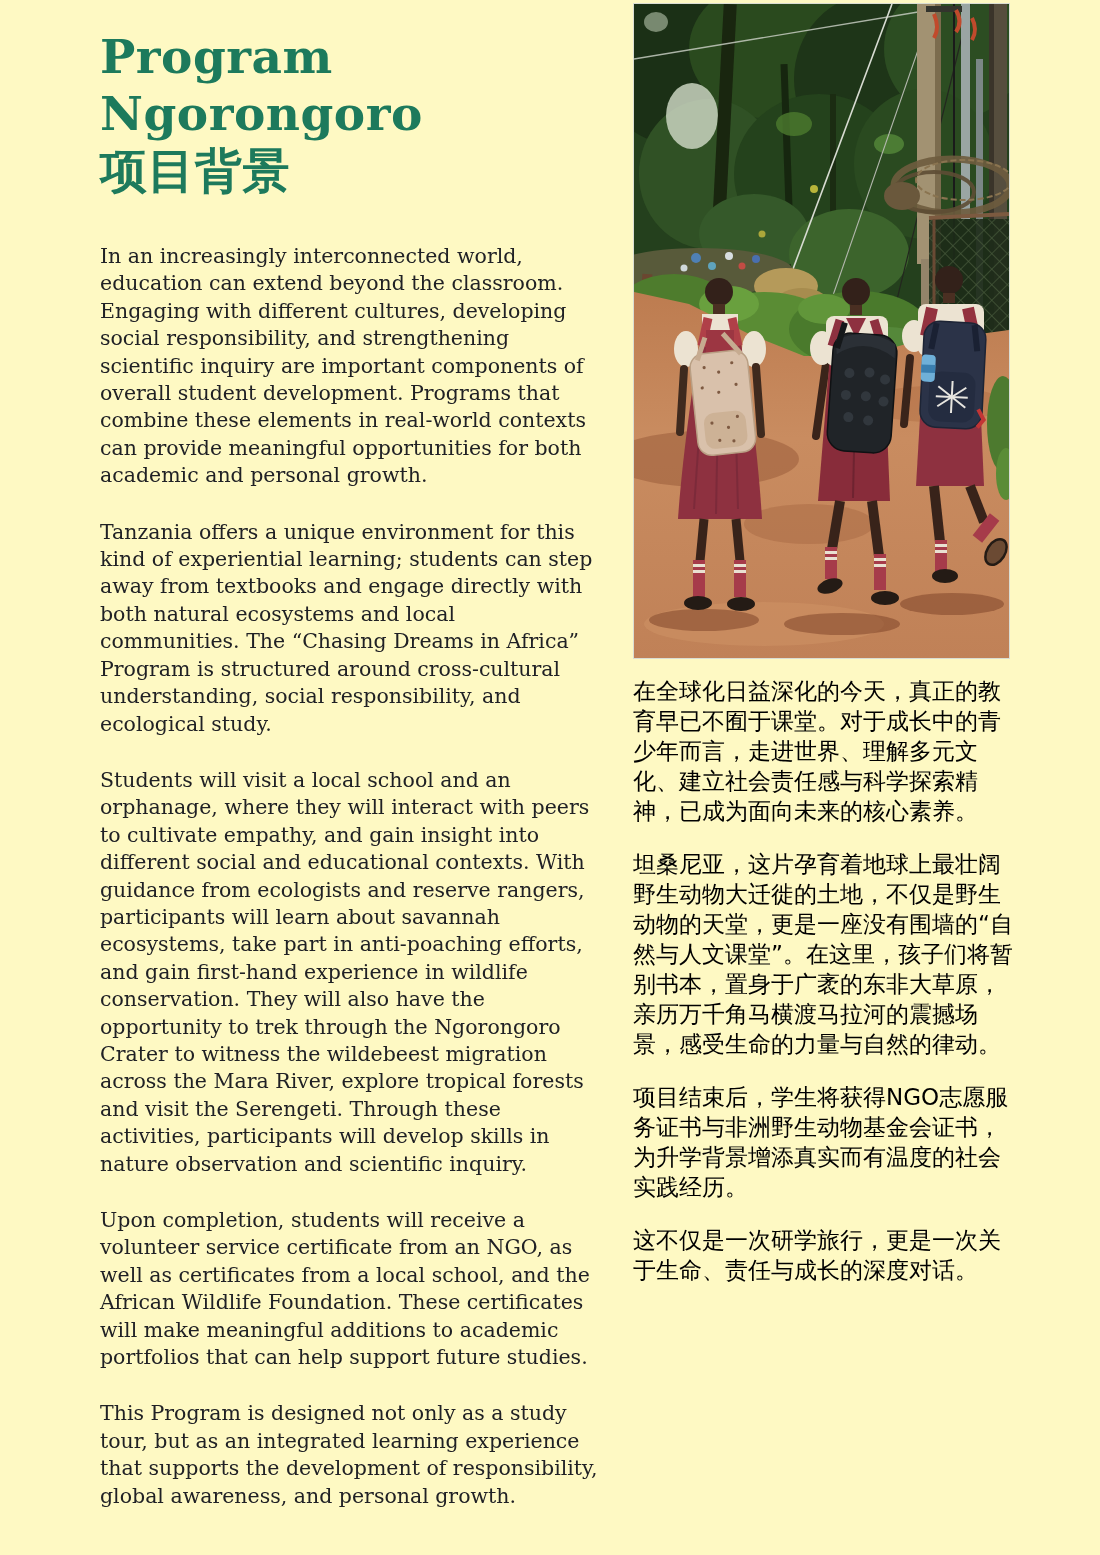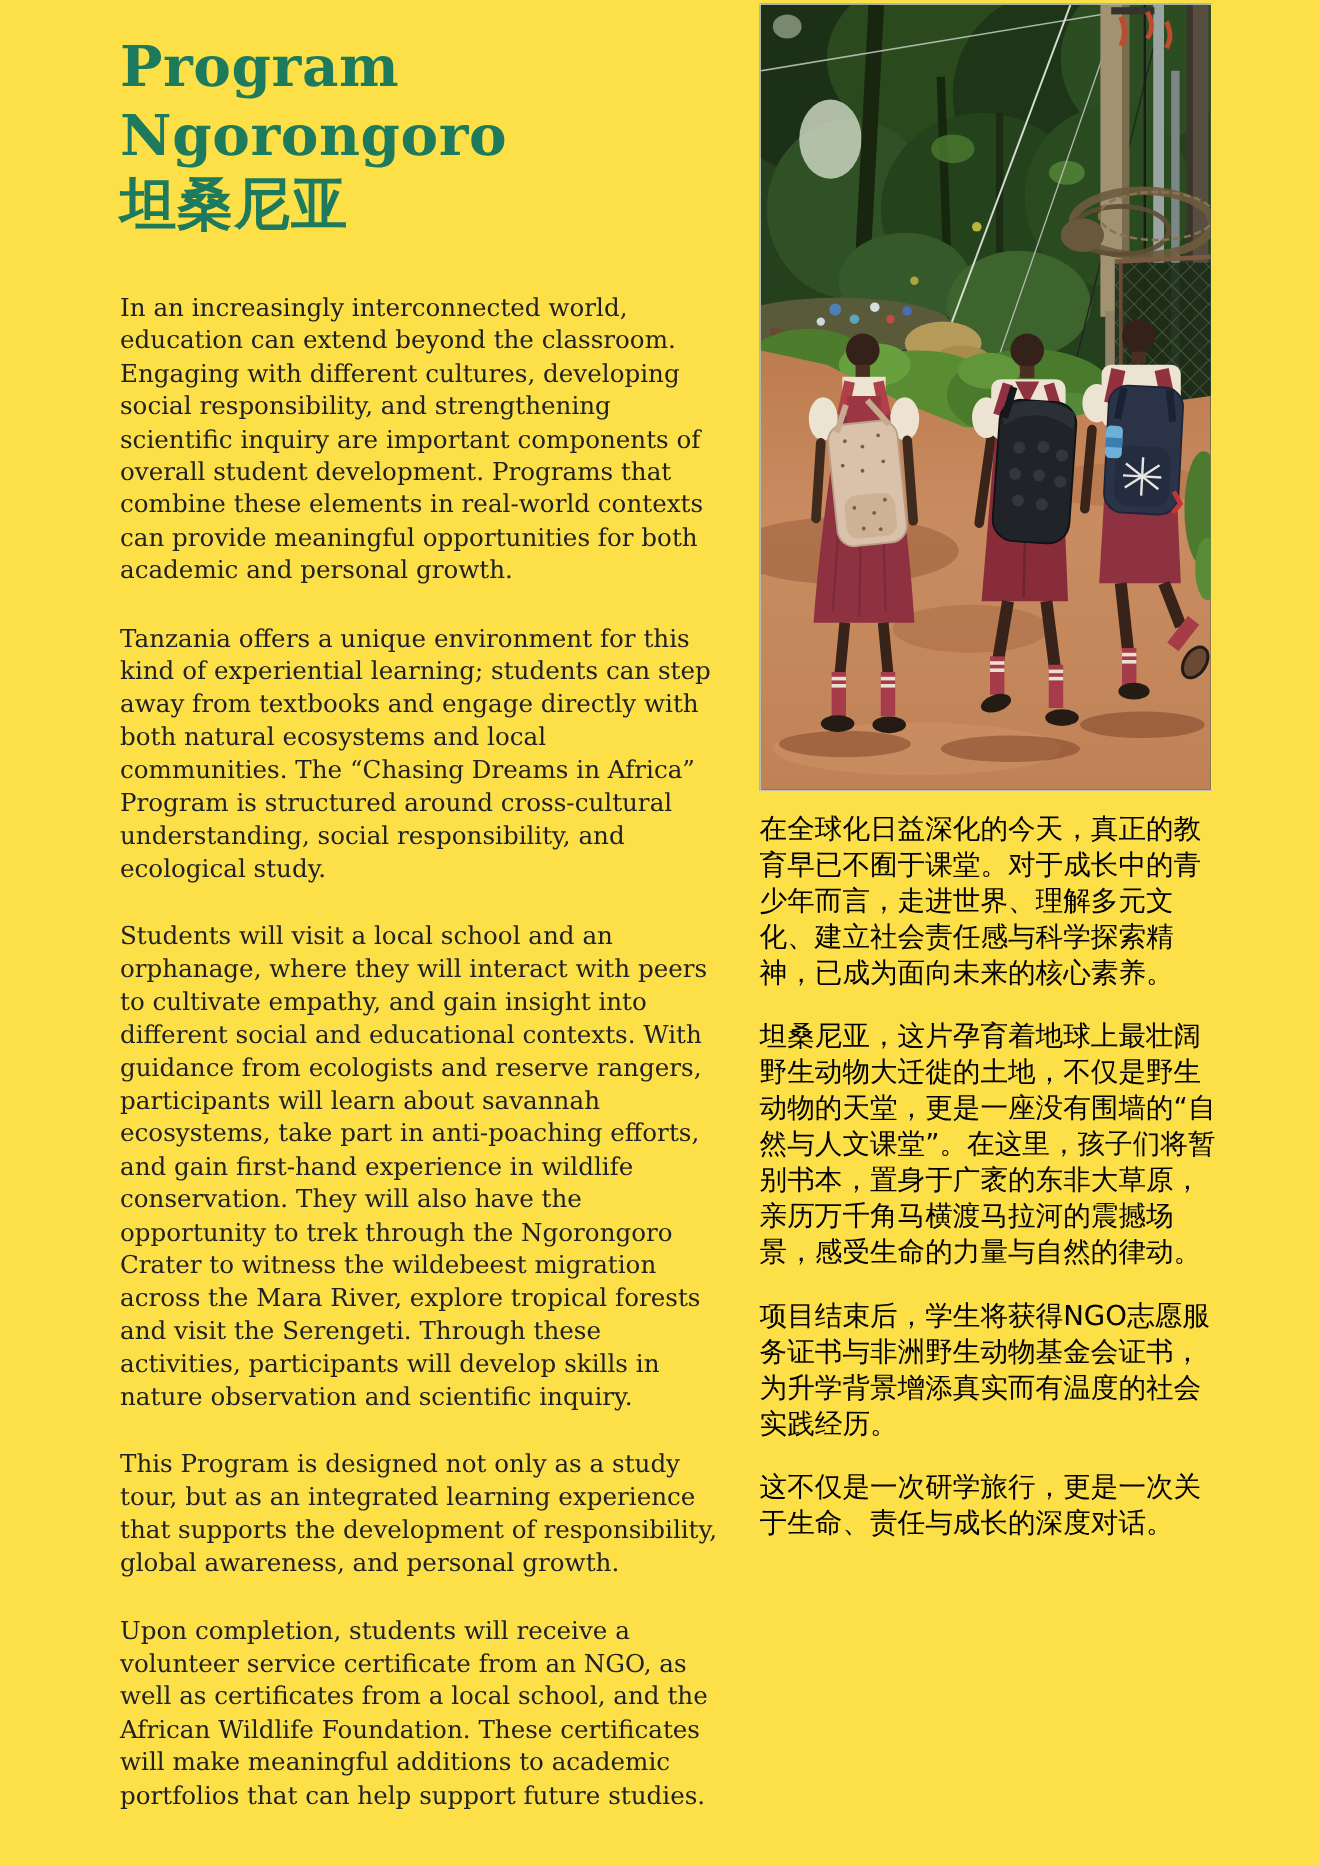--- a/index.html
+++ b/index.html
@@ -1,16 +1,16 @@
 <!DOCTYPE html>
 <html><head>
 <meta charset="utf-8">
 <style>
   html,body{margin:0;padding:0;background:#ffffff;}
-  .page{position:relative;width:1100px;height:1555px;background:#fde047;overflow:hidden;
+  .page{position:relative;width:1100px;height:1555px;background:#fef9c3;overflow:hidden;
         font-family:"DejaVu Serif","Liberation Serif",serif;}
   .left-col{position:absolute;left:100px;top:28px;width:500px;}
   .doc-title{margin:0 0 44px 0;color:#1d7a5c;font-weight:bold;
              font-size:47px;line-height:57px;letter-spacing:.5px;}
   .doc-title span{display:block;}
   .en-par{margin:16px 0 29px 0;font-size:20.5px;line-height:27.4px;color:#202125;}
   .right-col{position:absolute;left:633px;top:3px;width:386px;}
   .photo-frame{width:375px;height:654px;margin:0 0 17px 0;border:1px solid #d9ddd3;
                background:#2c4a24;overflow:hidden;}
   .zh-par{margin:0 0 23px 0;font-family:"DejaVu Sans","Liberation Sans",sans-serif;
@@ -18,27 +18,27 @@
 </style>
 </head>
 <body>
 
 <div class="page">
 
   <div class="left-col">
     <h1 class="doc-title">
         <span>Program</span>
         <span>Ngorongoro</span>
-        <span>坦桑尼亚</span>
+        <span>项目背景</span>
       </h1>
     <p class="en-par">In an increasingly interconnected world, education can extend beyond the classroom. Engaging with different cultures, developing social responsibility, and strengthening scientific inquiry are important components of overall student development. Programs that combine these elements in real-world contexts can provide meaningful opportunities for both academic and personal growth.</p>
     <p class="en-par">Tanzania offers a unique environment for this kind of experiential learning; students can step away from textbooks and engage directly with both natural ecosystems and local communities. The “Chasing Dreams in Africa” Program is structured around cross-cultural understanding, social responsibility, and ecological study.</p>
     <p class="en-par">Students will visit a local school and an orphanage, where they will interact with peers to cultivate empathy, and gain insight into different social and educational contexts. With guidance from ecologists and reserve rangers, participants will learn about savannah ecosystems, take part in anti-poaching efforts, and gain first-hand experience in wildlife conservation. They will also have the opportunity to trek through the Ngorongoro Crater to witness the wildebeest migration across the Mara River, explore tropical forests and visit the Serengeti. Through these activities, participants will develop skills in nature observation and scientific inquiry.</p>
+    <p class="en-par">Upon completion, students will receive a volunteer service certificate from an NGO, as well as certificates from a local school, and the African Wildlife Foundation. These certificates will make meaningful additions to academic portfolios that can help support future studies.</p>
     <p class="en-par">This Program is designed not only as a study tour, but as an integrated learning experience that supports the development of responsibility, global awareness, and personal growth.</p>
-    <p class="en-par">Upon completion, students will receive a volunteer service certificate from an NGO, as well as certificates from a local school, and the African Wildlife Foundation. These certificates will make meaningful additions to academic portfolios that can help support future studies.</p>
   </div>
 
   <div class="right-col">
     <div class="photo-frame">
       <svg viewBox="0 0 375 654" width="375" height="654" xmlns="http://www.w3.org/2000/svg">
         <defs>
           <linearGradient id="roadg" x1="0" y1="0" x2="0" y2="1">
             <stop offset="0" stop-color="#bd7c50"></stop>
               <stop offset="0.4" stop-color="#c98c60"></stop>
               <stop offset="1" stop-color="#c08157"></stop>

